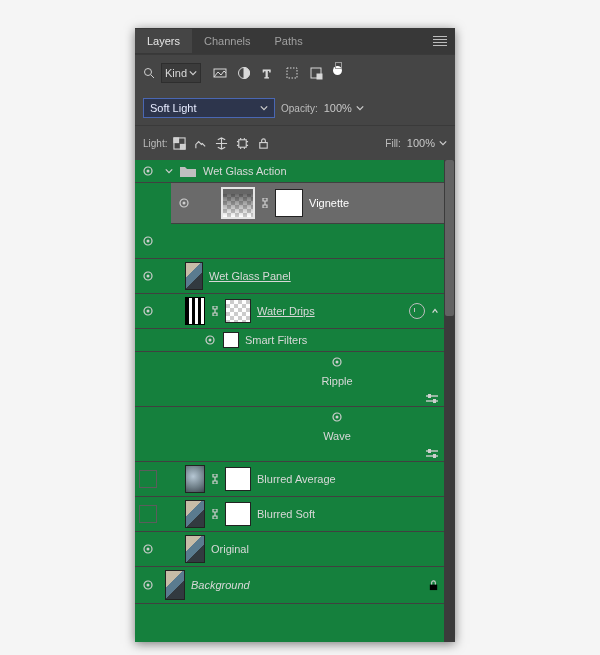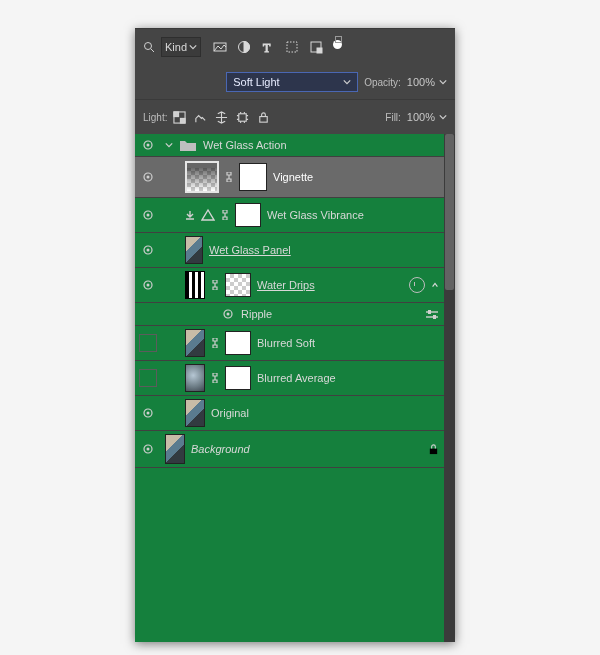--- a/index.html
+++ b/index.html
@@ -80,21 +80,21 @@
   }
   .dd.small { padding: 0 3px; }
   .chev { width:8px; height:8px; }
   .chev path { fill:none; stroke:#cfcfcf; stroke-width:1.5; }
   .filter-icons { display:flex; gap:10px; margin-left:6px; }
   .fic { width:14px;height:14px; fill:#d8d8d8; stroke:#d8d8d8; }
   .color-swatch { width:9px; height:9px; background:#fff; border-radius:50%; position:relative; }
   .color-swatch::after { content:""; display:block; width:5px;height:5px; border:1px solid #9a9a9a; position:absolute; left:2px; top:-4px; }
 
   
-  .blend-row { height: 26px; justify-content: flex-end; }
+  .blend-row { height: 26px; }
   .blend-dd {
     flex: 0 0 118px;
     display:flex; justify-content:space-between; align-items:center;
     background:#2d354c; border:1px solid #4a67b3;
     height:18px; padding:0 6px; font-size:11px; color:#e7ecff;
     cursor:pointer;
   }
   .lbl { font-size:10px; color:#bdbdbd; }
   .dd-plain { display:flex; align-items:center; gap:4px; font-size:11px; cursor:pointer; }
 
@@ -119,21 +119,21 @@
   .eye-ic circle.o { fill:none; stroke:#cfcfcf; stroke-width:1.2; }
   .eye-ic circle.p { fill:#cfcfcf; }
   .eye-slot { width:16px;height:16px; border:1px solid #5c5c5c; }
   .sel { background:#6a6a6a !important; color:#fff; }
   .layer-body {
     flex:1; display:flex; align-items:center; gap:6px; padding:3px 2px;
   }
   .indent-1 { padding-left: 4px; }
   .indent-2 { padding-left: 24px; }
   .indent-3 { padding-left: 42px; }
-  .indent-4 { padding-left: 60px; }
+  .indent-4 { padding-left: 60px; flex-direction: column; }
 
   .thumb, .mask, .thumb-folder {
     width:26px; height:24px; border:1px solid #222; box-sizing:border-box;
   }
   .mask { background:#fff; }
   .checker {
     background:
       linear-gradient(45deg,#ccc 25%,transparent 25%,transparent 75%,#ccc 75%,#ccc),
       linear-gradient(45deg,#ccc 25%,transparent 25%,transparent 75%,#ccc 75%,#ccc);
     background-color:#fff;
@@ -193,20 +193,31 @@
 
   .compact { min-height:22px; font-size:10px; }
   .compact .thumb, .compact .mask { width:16px; height:16px; }
 </style>
 </head>
 <body>
 
 <div class="page">
   <div class="panel">
 
+    <div class="tabs">
+      <div class="tab active">Layers</div>
+      <div class="tab">Channels</div>
+      <div class="tab">Paths</div>
+      <div class="tab-menu">
+        <span></span>
+          <span></span>
+          <span></span>
+          <span></span>
+      </div>
+    </div>
 
     <div class="row filter-row sep">
       <span class="search-ic">
         <svg viewBox="0 0 12 12">
             <circle cx="5" cy="5" r="3.5" fill="none"></circle>
             <line x1="8" y1="8" x2="11" y2="11"></line>
           </svg>
       </span>
       <div class="dd small">
         <span>Kind</span>
@@ -302,21 +313,21 @@
           <svg class="tri-ic" viewBox="0 0 10 10">
               <path d="M1 3 L5 7 L9 3"></path>
             </svg>
           <svg class="folder-ic" viewBox="0 0 18 14">
               <path d="M1 3 h5 l2 2 h9 v8 H1 Z"></path>
             </svg>
           <span class="layer-label">Wet Glass Action</span>
         </div>
       </div>
 
-      <div class="layer sel" style="min-height:40px;">
+      <div class="layer sel" style="min-height:40px;margin-left:36px;">
         <div class="eye">
           <svg class="eye-ic" viewBox="0 0 14 14">
               <circle class="o" cx="7" cy="7" r="4"></circle>
               <circle class="p" cx="7" cy="7" r="1.5"></circle>
             </svg>
         </div>
         <div class="layer-body indent-2">
           <div class="thumb checker-grad checker-base" style="width:34px;height:32px;border:2px solid #e6e6e6;"></div>
           <svg class="link-ic" viewBox="0 0 8 10">
               <path d="M2 0 h4 v3 h-4z M2 7 h4 v3 h-4z M4 3 V7"></path>
@@ -325,33 +336,20 @@
           <span class="layer-label">Vignette</span>
         </div>
       </div>
 
       <div class="layer">
         <div class="eye">
           <svg class="eye-ic" viewBox="0 0 14 14">
               <circle class="o" cx="7" cy="7" r="4"></circle>
               <circle class="p" cx="7" cy="7" r="1.5"></circle>
             </svg>
-        </div>
-        <div class="layer-body indent-2">
-          <svg class="clip-ic" viewBox="0 0 10 10">
-              <path d="M5 1 V6 M2 4 L5 7 L8 4 M1 9 H9"></path>
-            </svg>
-          <svg class="adj-tri" viewBox="0 0 14 14">
-              <path d="M7 2 L13 12 H1 Z"></path>
-            </svg>
-          <svg class="link-ic" viewBox="0 0 8 10">
-              <path d="M2 0 h4 v3 h-4z M2 7 h4 v3 h-4z M4 3 V7"></path>
-            </svg>
-          <div class="mask"></div>
-          <span class="layer-label">Wet Glass Vibrance</span>
         </div>
       </div>
 
       <div class="layer">
         <div class="eye">
           <svg class="eye-ic" viewBox="0 0 14 14">
               <circle class="o" cx="7" cy="7" r="4"></circle>
               <circle class="p" cx="7" cy="7" r="1.5"></circle>
             </svg>
         </div>
@@ -378,67 +376,96 @@
           <span class="layer-label smart"> Water Drips </span>
           <div class="right-pad">
             <span class="circ-btn"></span>
             <svg class="caret" viewBox="0 0 10 10">
                 <path d="M2 7 L5 3 L8 7"></path>
               </svg>
           </div>
         </div>
       </div>
 
+      <div class="layer compact">
+        <div class="eye"></div>
+        <div class="layer-body indent-3">
+          <svg class="eye-ic" viewBox="0 0 14 14">
+              <circle class="o" cx="7" cy="7" r="4"></circle>
+              <circle class="p" cx="7" cy="7" r="1.5"></circle>
+            </svg>
+          <div class="mask"></div>
+          <span class="layer-label">Smart Filters</span>
+        </div>
+      </div>
 
       <div class="layer compact">
         <div class="eye"></div>
         <div class="layer-body indent-4">
           <svg class="eye-ic" viewBox="0 0 14 14">
               <circle class="o" cx="7" cy="7" r="4"></circle>
               <circle class="p" cx="7" cy="7" r="1.5"></circle>
             </svg>
           <span class="layer-label">Ripple</span>
           <div class="right-pad">
             <svg class="slider-ic" viewBox="0 0 14 10">
                 <line x1="1" y1="3" x2="13" y2="3"></line>
                 <rect x="3" y="1" width="3" height="4"></rect>
                 <line x1="1" y1="8" x2="13" y2="8"></line>
                 <rect x="8" y="6" width="3" height="4"></rect>
               </svg>
           </div>
         </div>
       </div>
 
-
+      <div class="layer compact">
+        <div class="eye"></div>
+        <div class="layer-body indent-4">
+          <svg class="eye-ic" viewBox="0 0 14 14">
+              <circle class="o" cx="7" cy="7" r="4"></circle>
+              <circle class="p" cx="7" cy="7" r="1.5"></circle>
+            </svg>
+          <span class="layer-label">Wave</span>
+          <div class="right-pad">
+            <svg class="slider-ic" viewBox="0 0 14 10">
+                <line x1="1" y1="3" x2="13" y2="3"></line>
+                <rect x="3" y="1" width="3" height="4"></rect>
+                <line x1="1" y1="8" x2="13" y2="8"></line>
+                <rect x="8" y="6" width="3" height="4"></rect>
+              </svg>
+          </div>
+        </div>
+      </div>
+
+
+      <div class="layer">
+        <div class="eye">
+          <span class="eye-slot"></span>
+        </div>
+        <div class="layer-body indent-2">
+          <div class="thumb blurred" style="width:20px;height:28px;"></div>
+          <svg class="link-ic" viewBox="0 0 8 10">
+              <path d="M2 0 h4 v3 h-4z M2 7 h4 v3 h-4z M4 3 V7"></path>
+            </svg>
+          <div class="mask"></div>
+          <span class="layer-label">Blurred Average</span>
+        </div>
+      </div>
 
       <div class="layer">
         <div class="eye">
           <span class="eye-slot"></span>
         </div>
         <div class="layer-body indent-2">
           <div class="thumb photo" style="width:20px;height:28px;"></div>
           <svg class="link-ic" viewBox="0 0 8 10">
               <path d="M2 0 h4 v3 h-4z M2 7 h4 v3 h-4z M4 3 V7"></path>
             </svg>
           <div class="mask"></div>
           <span class="layer-label">Blurred Soft</span>
-        </div>
-      </div>
-
-      <div class="layer">
-        <div class="eye">
-          <span class="eye-slot"></span>
-        </div>
-        <div class="layer-body indent-2">
-          <div class="thumb blurred" style="width:20px;height:28px;"></div>
-          <svg class="link-ic" viewBox="0 0 8 10">
-              <path d="M2 0 h4 v3 h-4z M2 7 h4 v3 h-4z M4 3 V7"></path>
-            </svg>
-          <div class="mask"></div>
-          <span class="layer-label">Blurred Average</span>
         </div>
       </div>
 
       <div class="layer">
         <div class="eye">
           <svg class="eye-ic" viewBox="0 0 14 14">
               <circle class="o" cx="7" cy="7" r="4"></circle>
               <circle class="p" cx="7" cy="7" r="1.5"></circle>
             </svg>
         </div>

